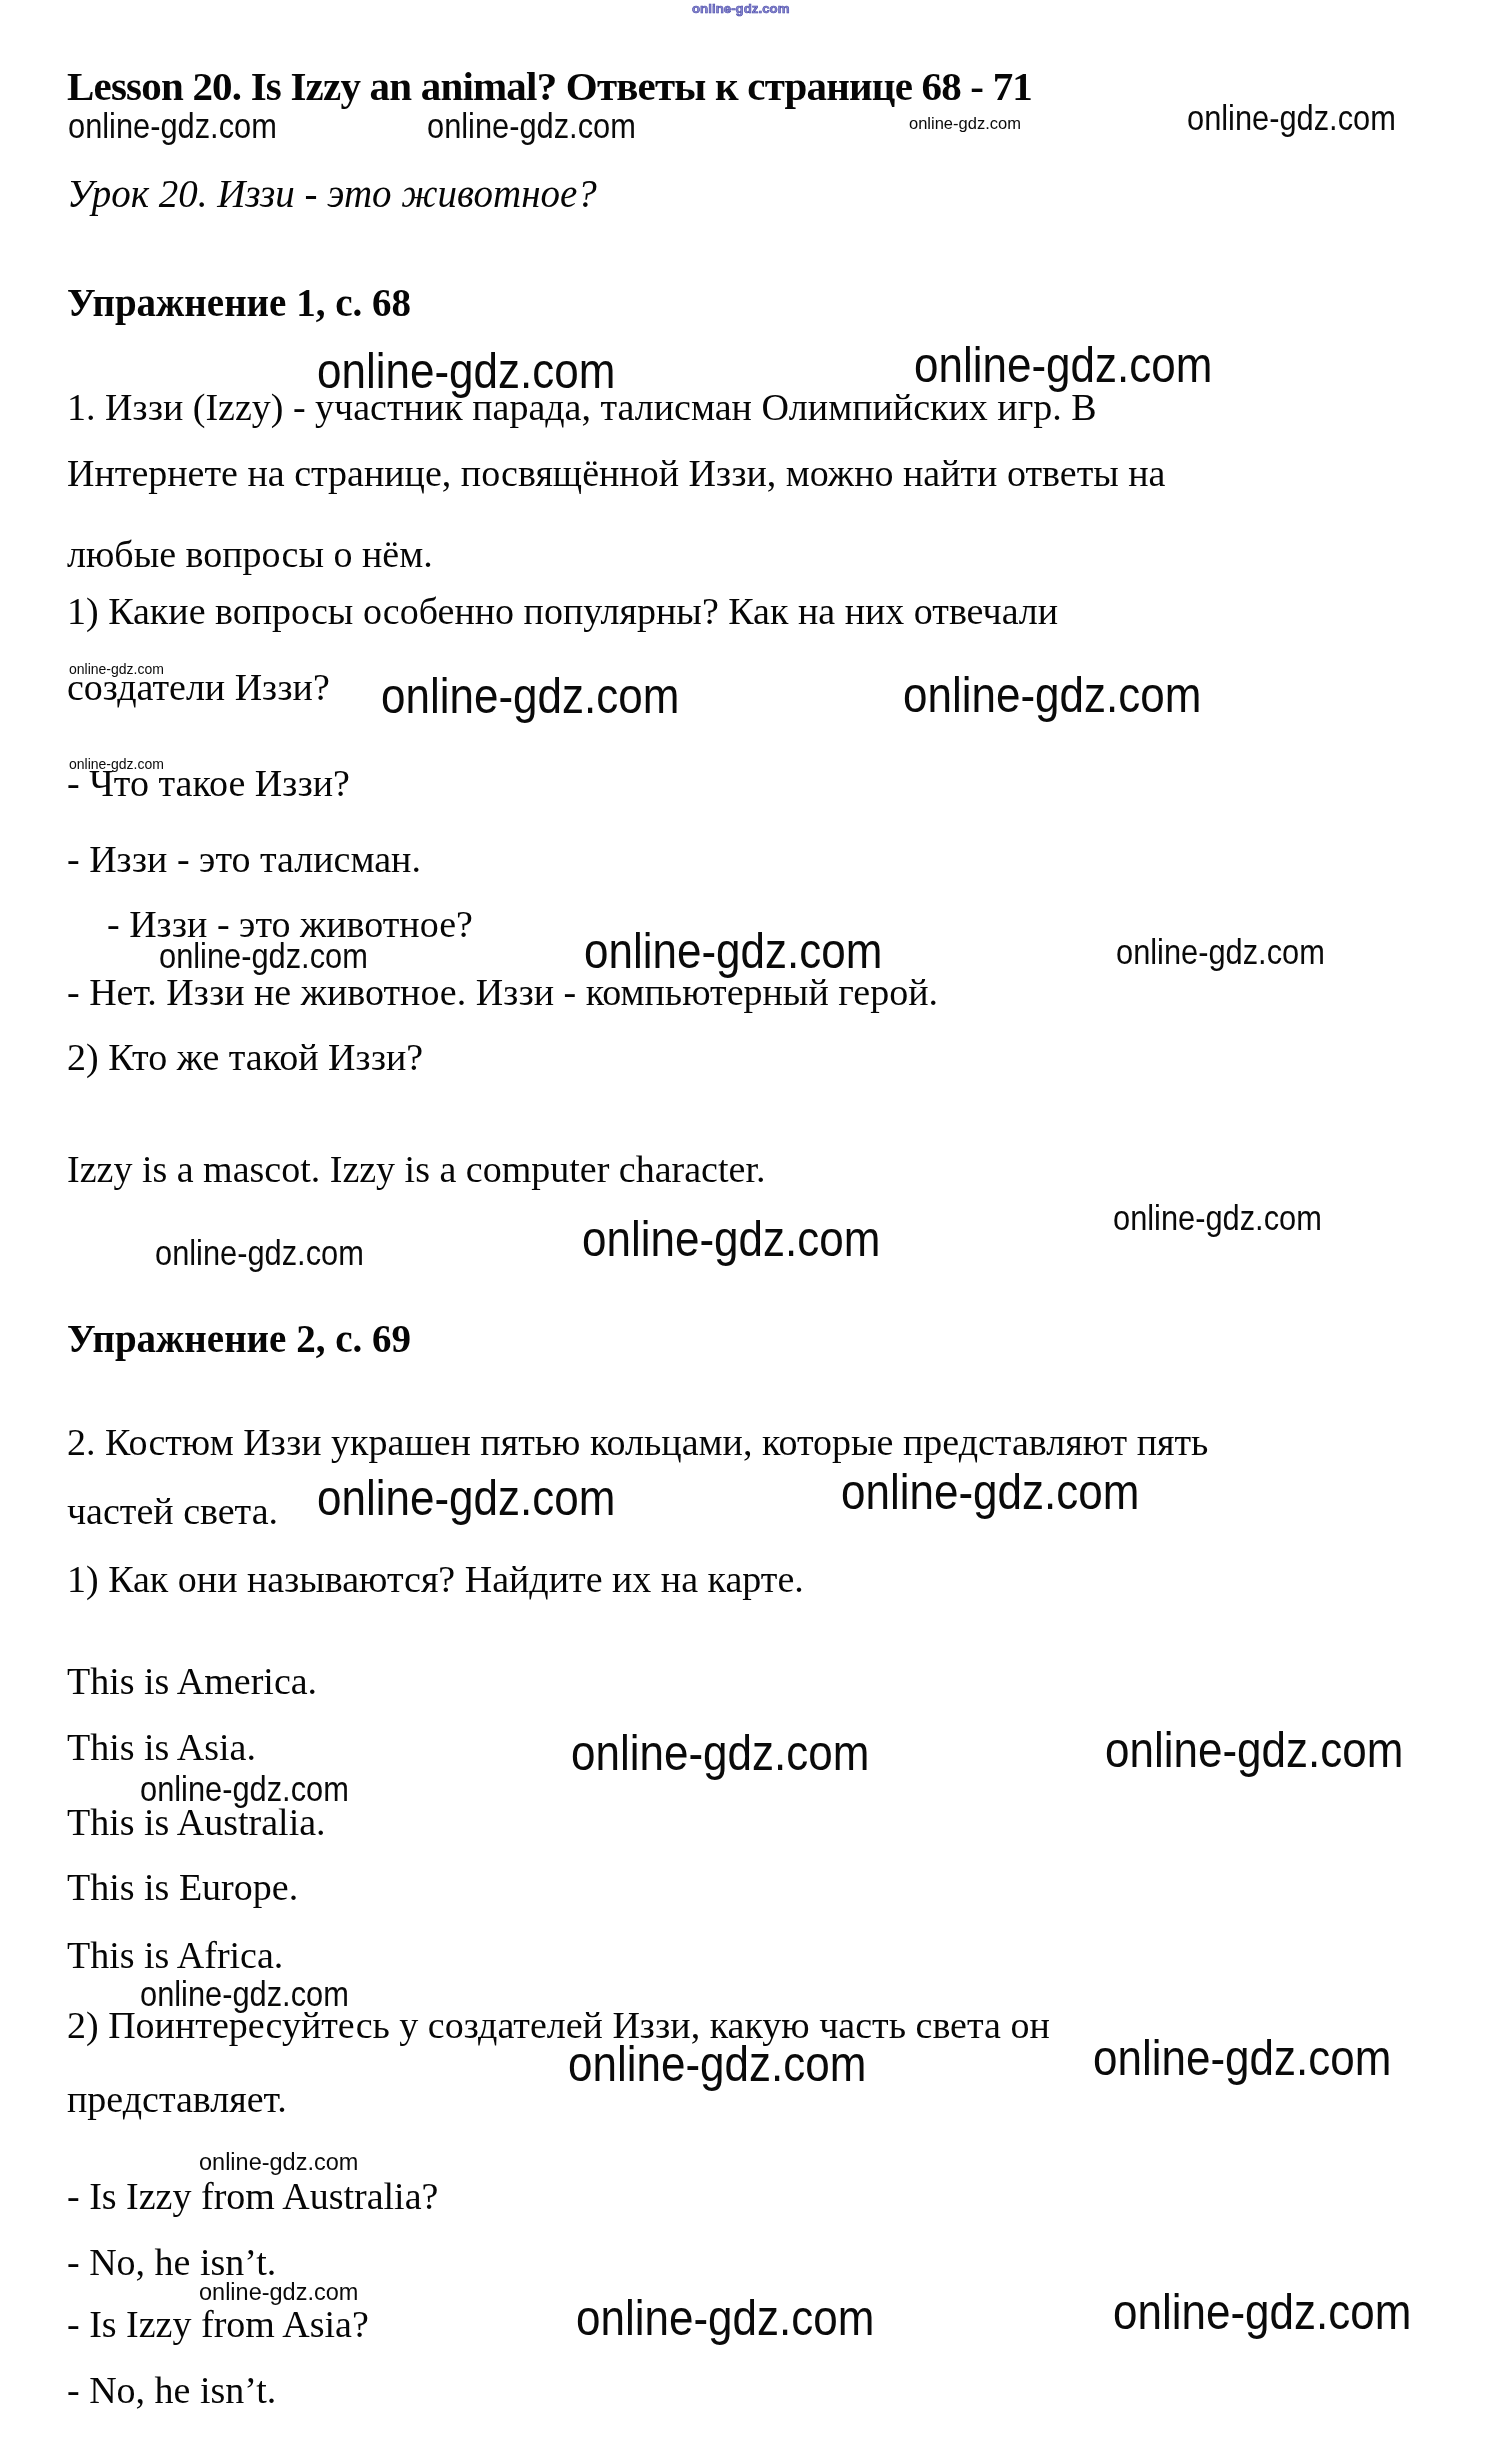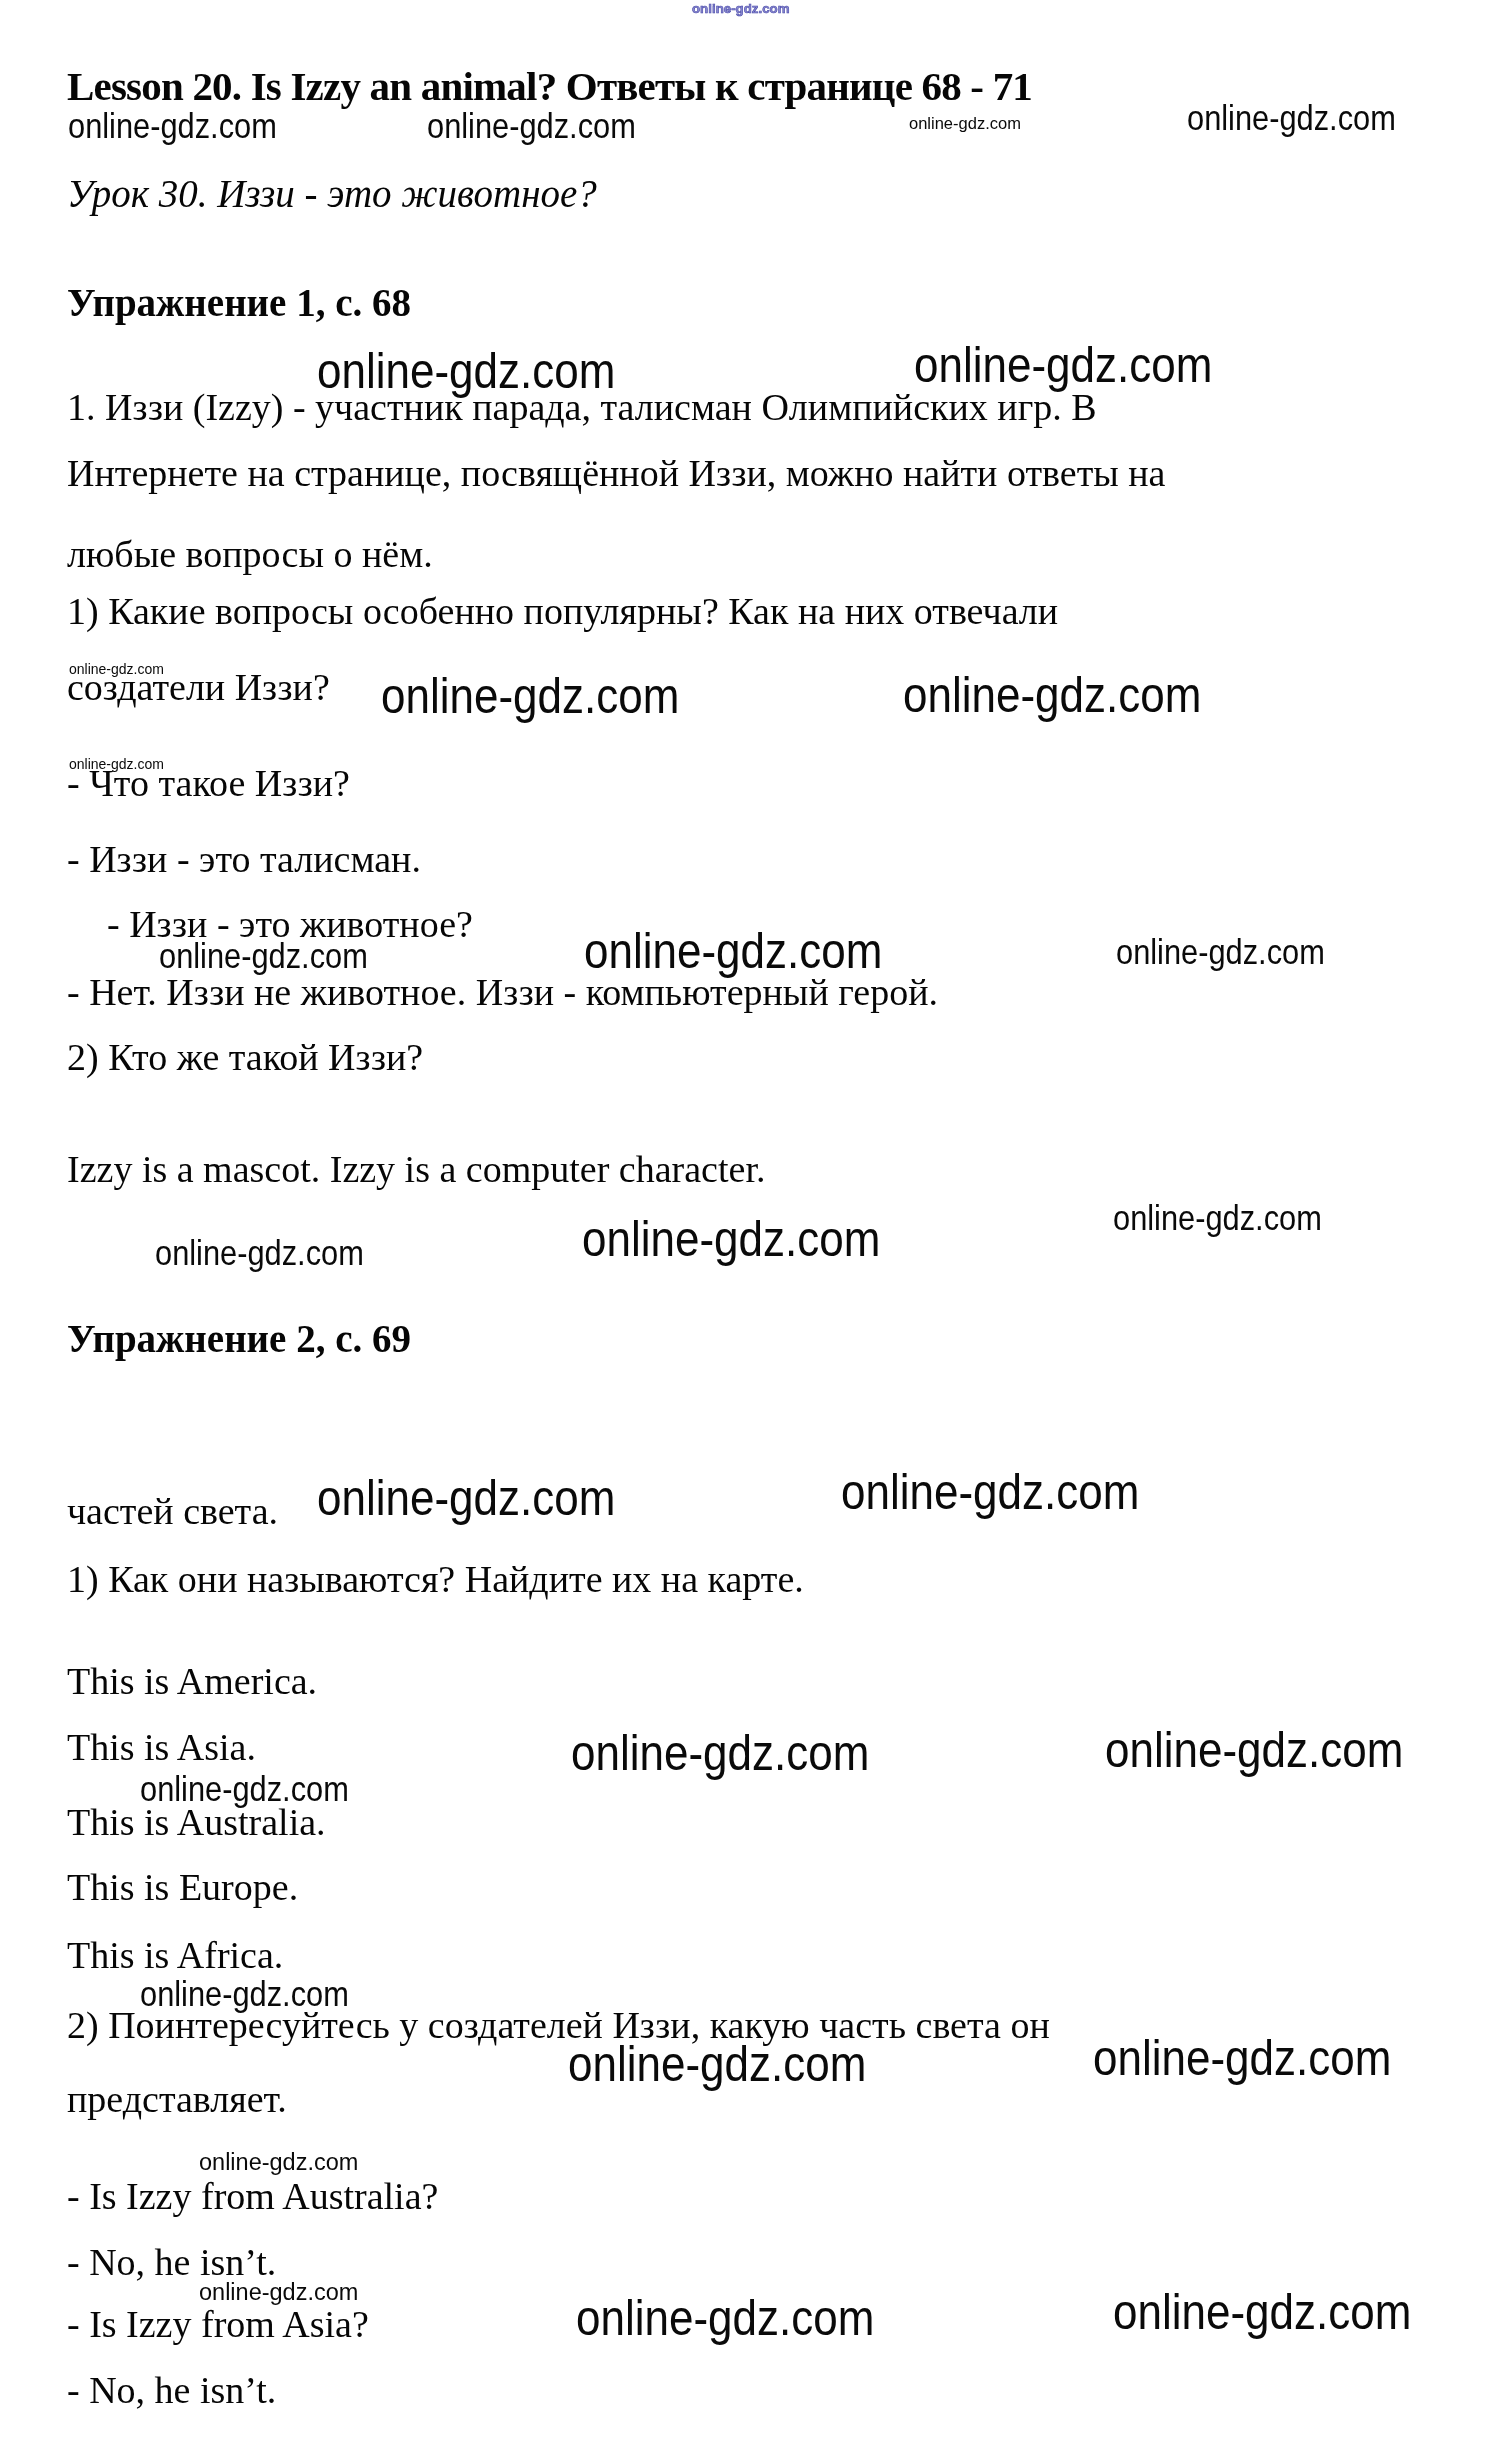--- a/index.html
+++ b/index.html
@@ -48,21 +48,21 @@
 <div class="page">
 
   <div class="wm wm-top" style="left:692px; top:2.4px;">online-gdz.com</div>
 
   <div class="line t-title" style="top:66px;">Lesson 20. Is Izzy an animal? Ответы к странице 68 - 71</div>
   <div class="wm wm-md" style="left:68px;   top:108px;">online-gdz.com</div>
   <div class="wm wm-md" style="left:427px;  top:108px;">online-gdz.com</div>
   <div class="wm wm-20" style="left:909px; top:115px;">online-gdz.com</div>
   <div class="wm wm-md" style="left:1187px; top:100px;">online-gdz.com</div>
 
-  <div class="line t-sub" style="top:174px;">Урок 30. Иззи - это животное?</div>
+  <div class="line t-sub" style="top:174px;">Урок 20. Иззи - это животное?</div>
 
   <div class="line t-h2" style="top:283px;text-align:right;">Упражнение 1, с. 68</div>
 
   <div class="wm wm-lg" style="left:317px;  top:346px;">online-gdz.com</div>
   <div class="wm wm-lg" style="left:914px; top:340px;">online-gdz.com</div>
 
   <div class="line t-body" style="top:388px;">1. Иззи (Izzy) - участник парада, талисман Олимпийских игр. В</div>
   <div class="line t-body" style="top:454px;">Интернете на странице, посвящённой Иззи, можно найти ответы на</div>
   <div class="line t-body" style="top:535px;">любые вопросы о нём.</div>
 
@@ -84,20 +84,21 @@
   <div class="line t-body" style="top:973px;">- Нет. Иззи не животное. Иззи - компьютерный герой.</div>
   <div class="line t-body" style="top:1038px;">2) Кто же такой Иззи?</div>
   <div class="line t-body" style="top:1150px;">Izzy is a mascot. Izzy is a computer character.</div>
 
   <div class="wm wm-md" style="left:1113px; top:1200px;">online-gdz.com</div>
   <div class="wm wm-lg" style="left:582px;  top:1214px;">online-gdz.com</div>
   <div class="wm wm-md" style="left:155px;  top:1235px;">online-gdz.com</div>
 
   <div class="line t-h2" style="top:1319px;">Упражнение 2, с. 69</div>
 
+  <div class="line t-body" style="top:1423px;">2. Костюм Иззи украшен пятью кольцами, которые представляют пять</div>
   <div class="wm wm-lg" style="left:317px;  top:1473px;">online-gdz.com</div>
   <div class="wm wm-lg" style="left:841px; top:1467px;">online-gdz.com</div>
   <div class="line t-body" style="top:1492px;">частей света.</div>
 
   <div class="line t-body" style="top:1560px;">1) Как они называются? Найдите их на карте.</div>
 
   <div class="line t-body" style="top:1662px;">This is America.</div>
   <div class="line t-body" style="top:1728px;text-align:center;">This is Asia.</div>
   <div class="wm wm-lg" style="left:571px;  top:1728px;">online-gdz.com</div>
   <div class="wm wm-lg" style="left:1105px; top:1725px;">online-gdz.com</div>

